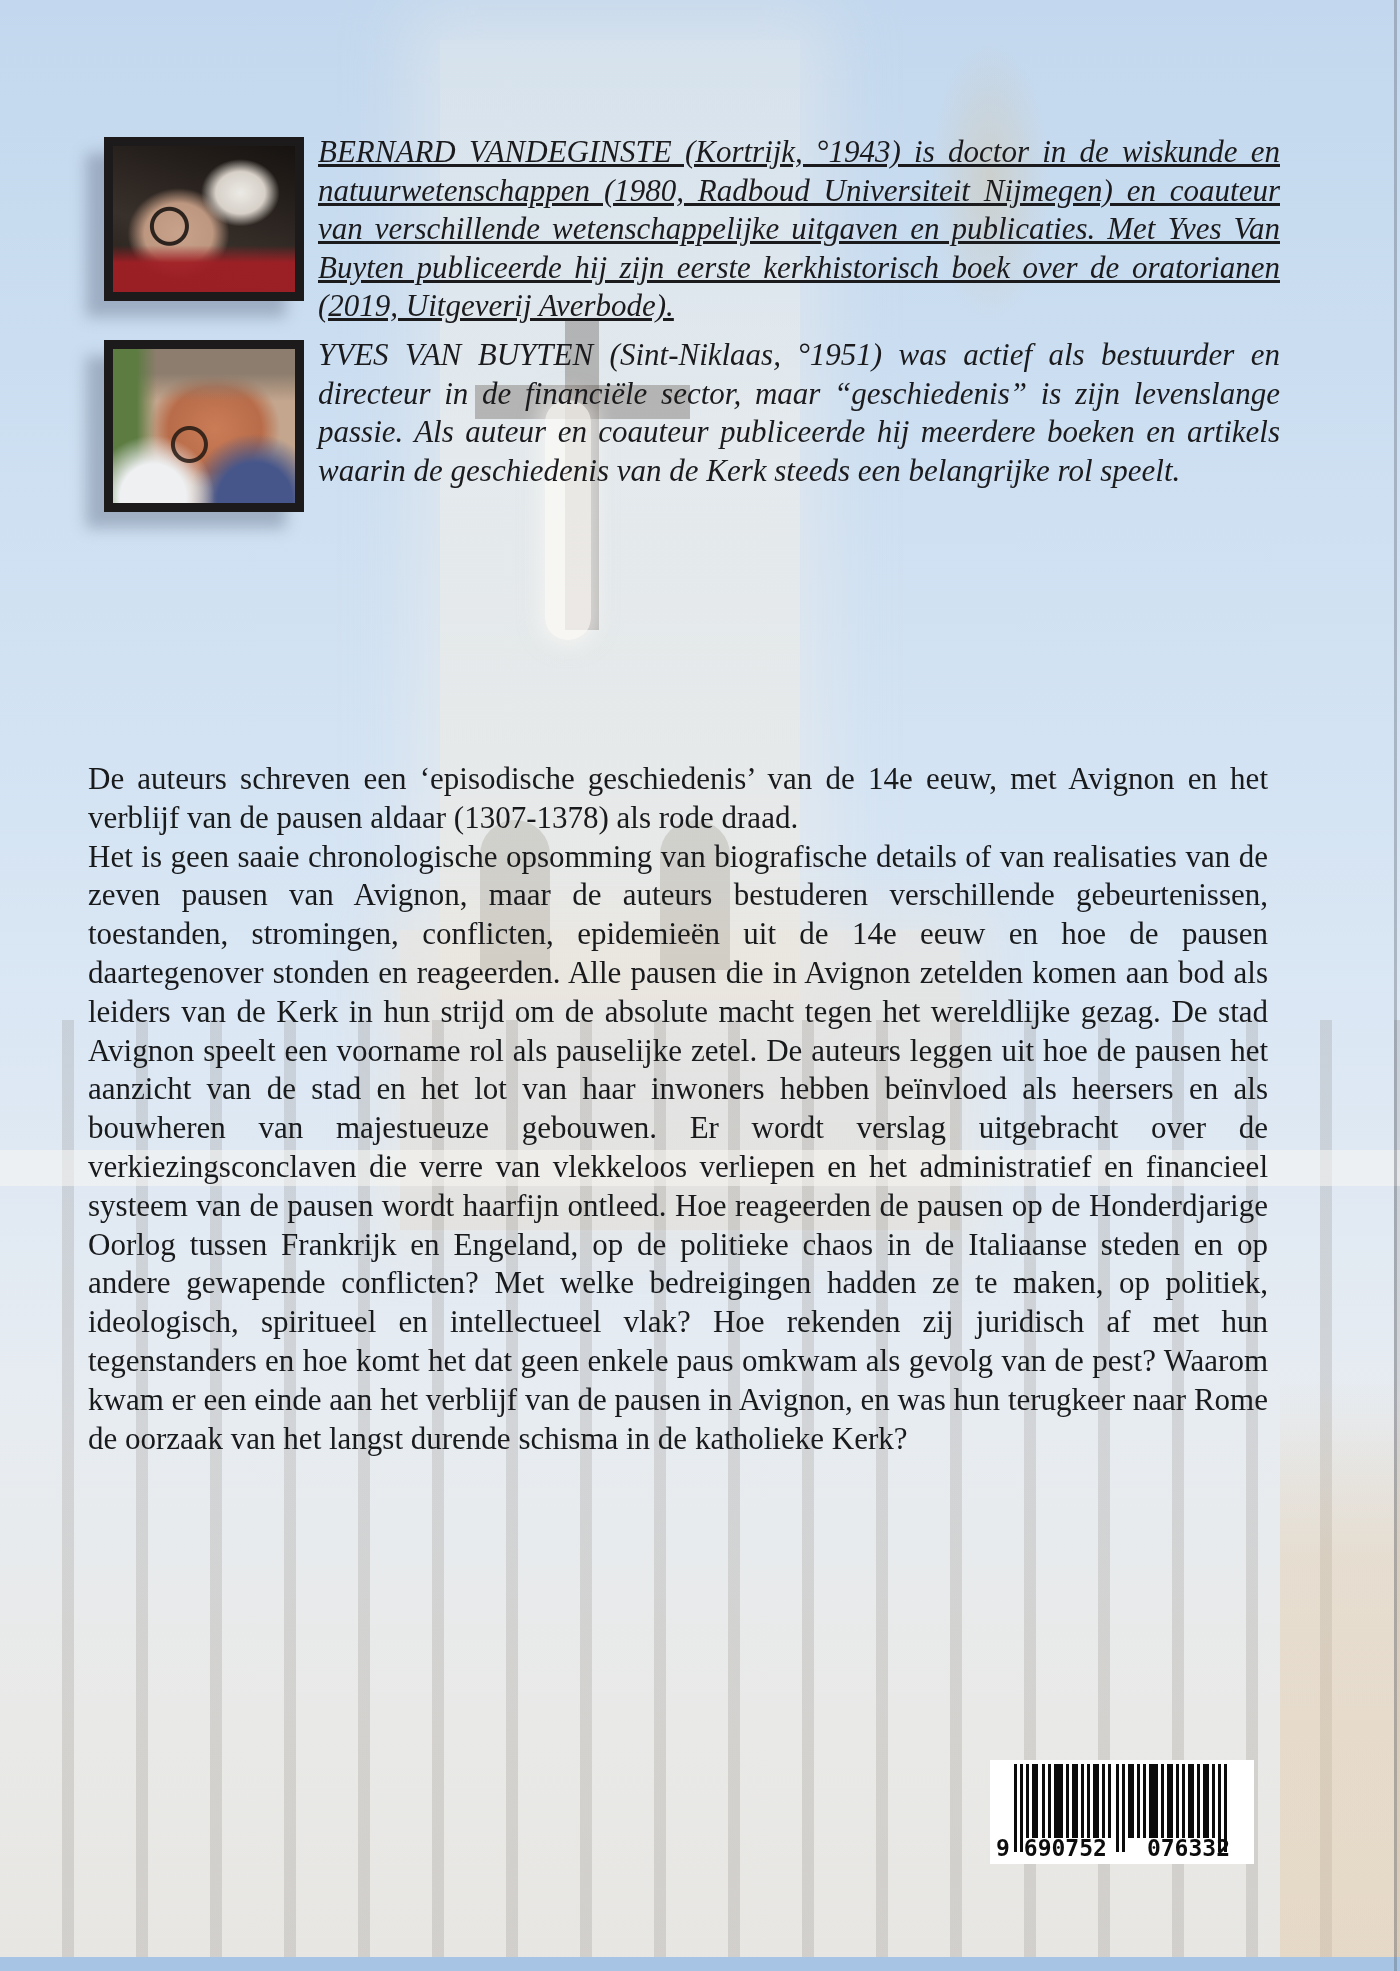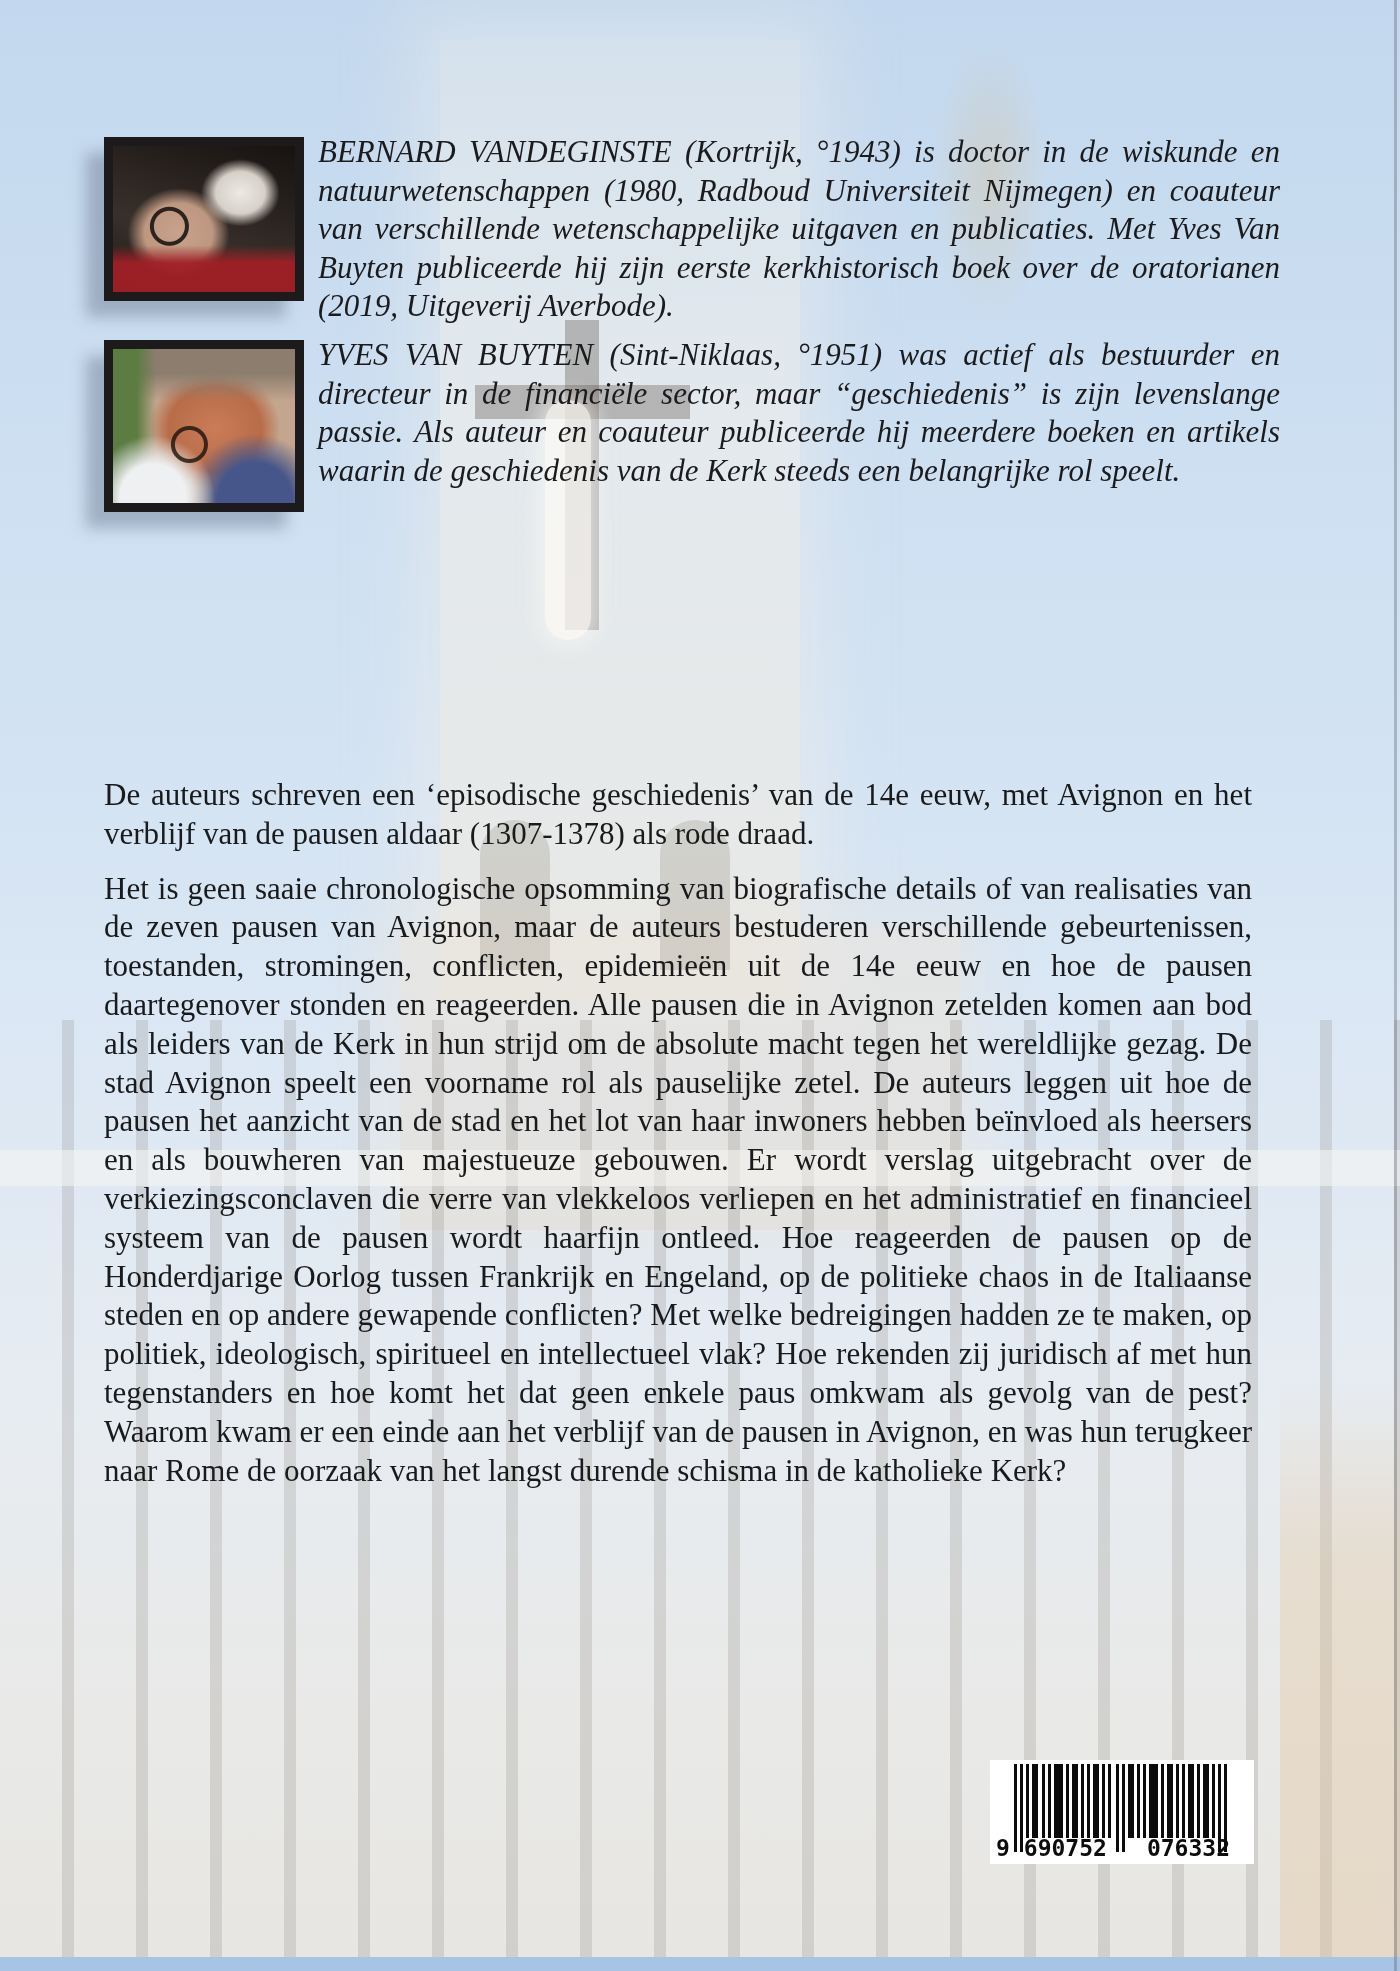--- a/index.html
+++ b/index.html
@@ -80,27 +80,27 @@
       #c4a68e;
   }
 
   
   .bio{
     position:absolute;left:318px;width:962px;
     margin:0;color:#1b1b1e;
     font-style:italic;font-size:31px;line-height:38.6px;
     text-align:justify;
   }
-  .bio-1{top:133px;}
+  .bio-1{top:133px;text-decoration:underline;}
   .bio-2{top:336px;}
   .description{
     position:absolute;left:88px;top:760px;width:1180px;
     color:#191a1c;font-size:31px;line-height:38.8px;
   }
-  .description p{margin:16px;text-align:justify;}
+  .description p{margin:0;text-align:justify;}
 
   
   .barcode{
     position:absolute;left:990px;top:1760px;width:264px;height:104px;
     background:#ffffff;display:flex;flex-direction:column;align-items:center;
     padding-top:4px;box-sizing:border-box;
   }
   .barcode svg{display:block;}
   .barcode-digits{
     position:absolute;left:0;bottom:4px;width:100%;

